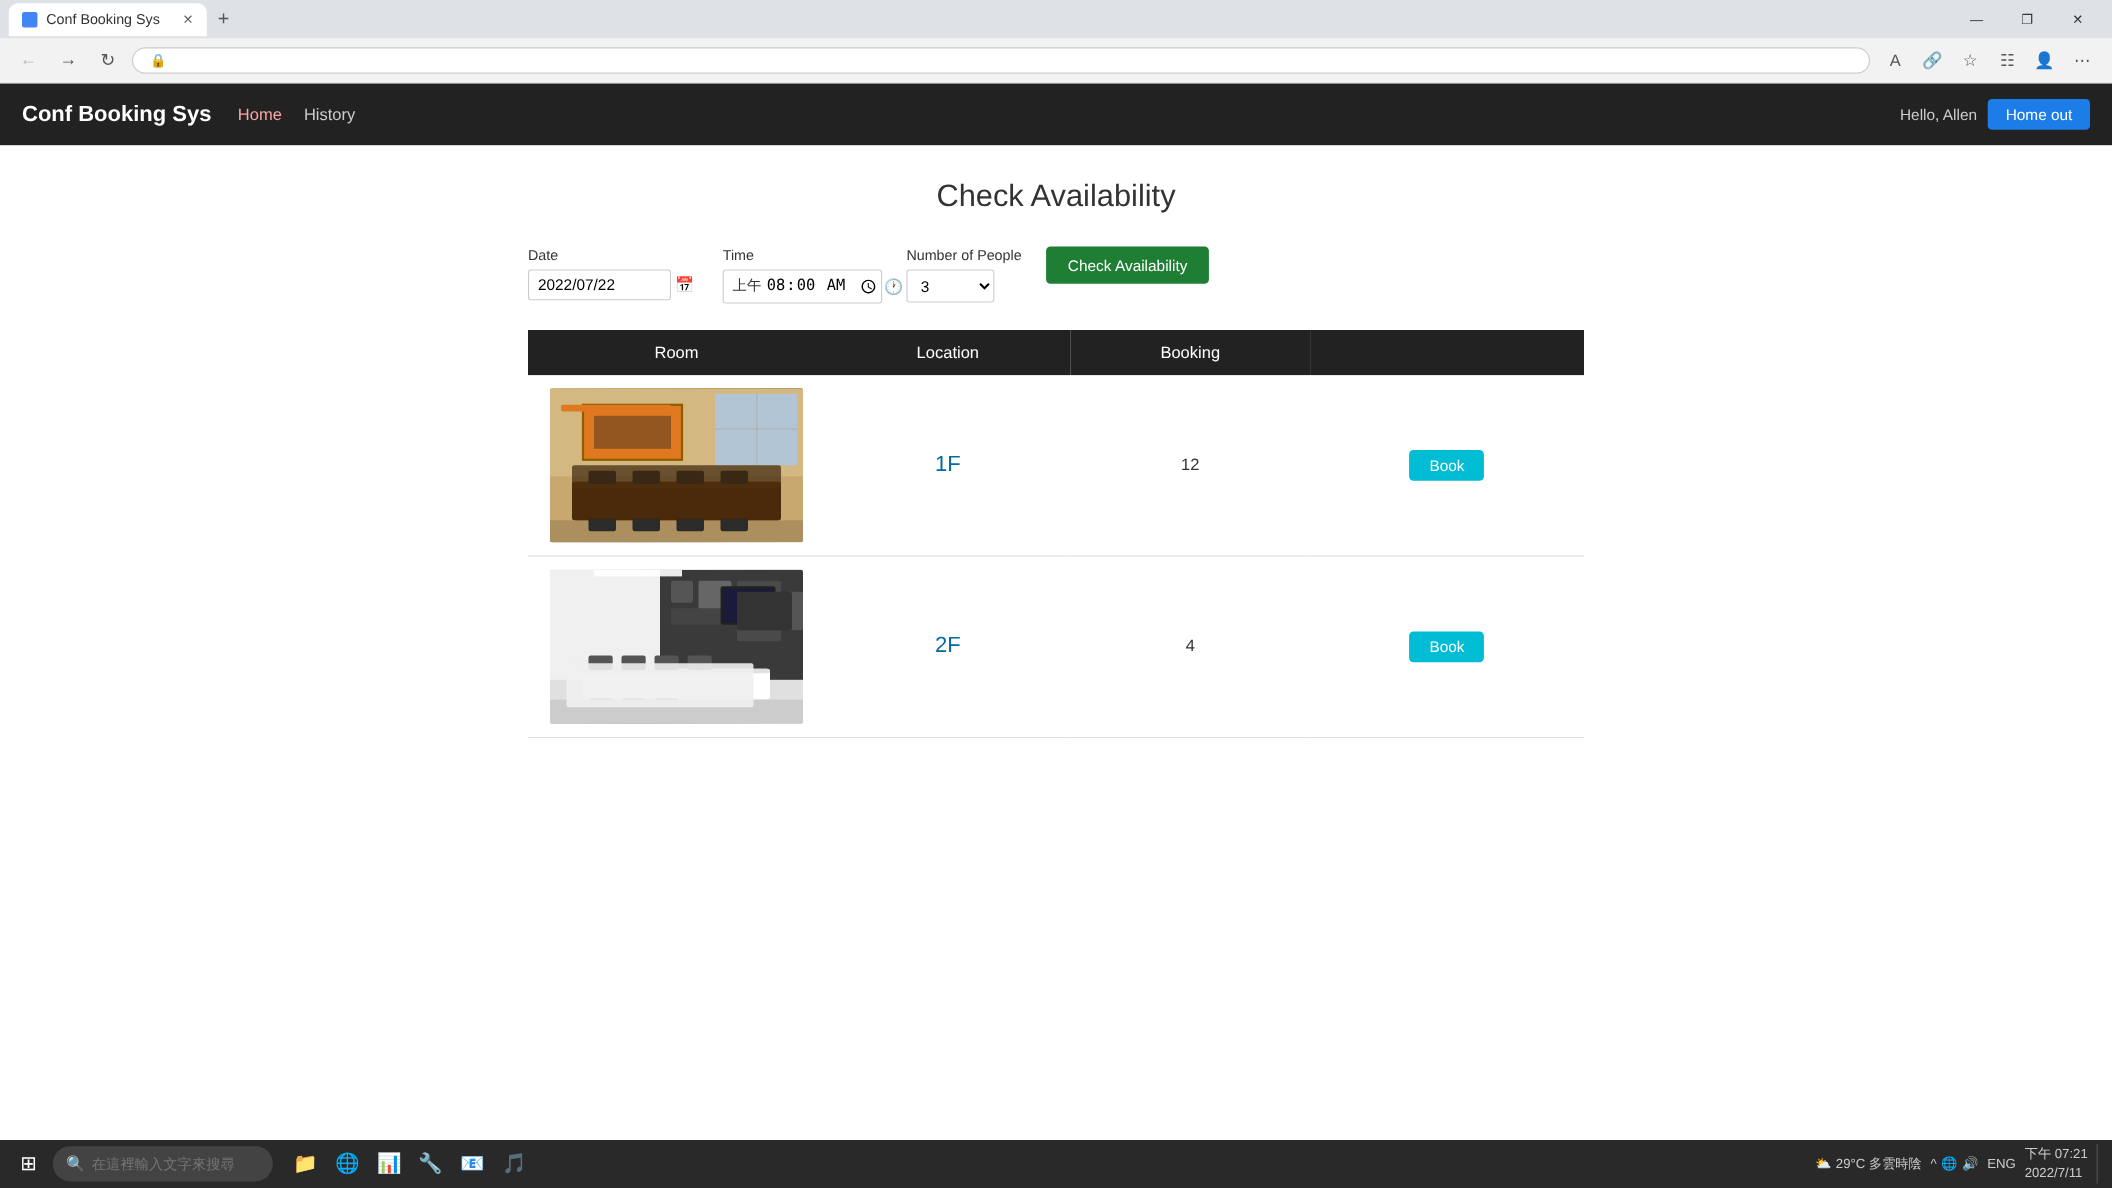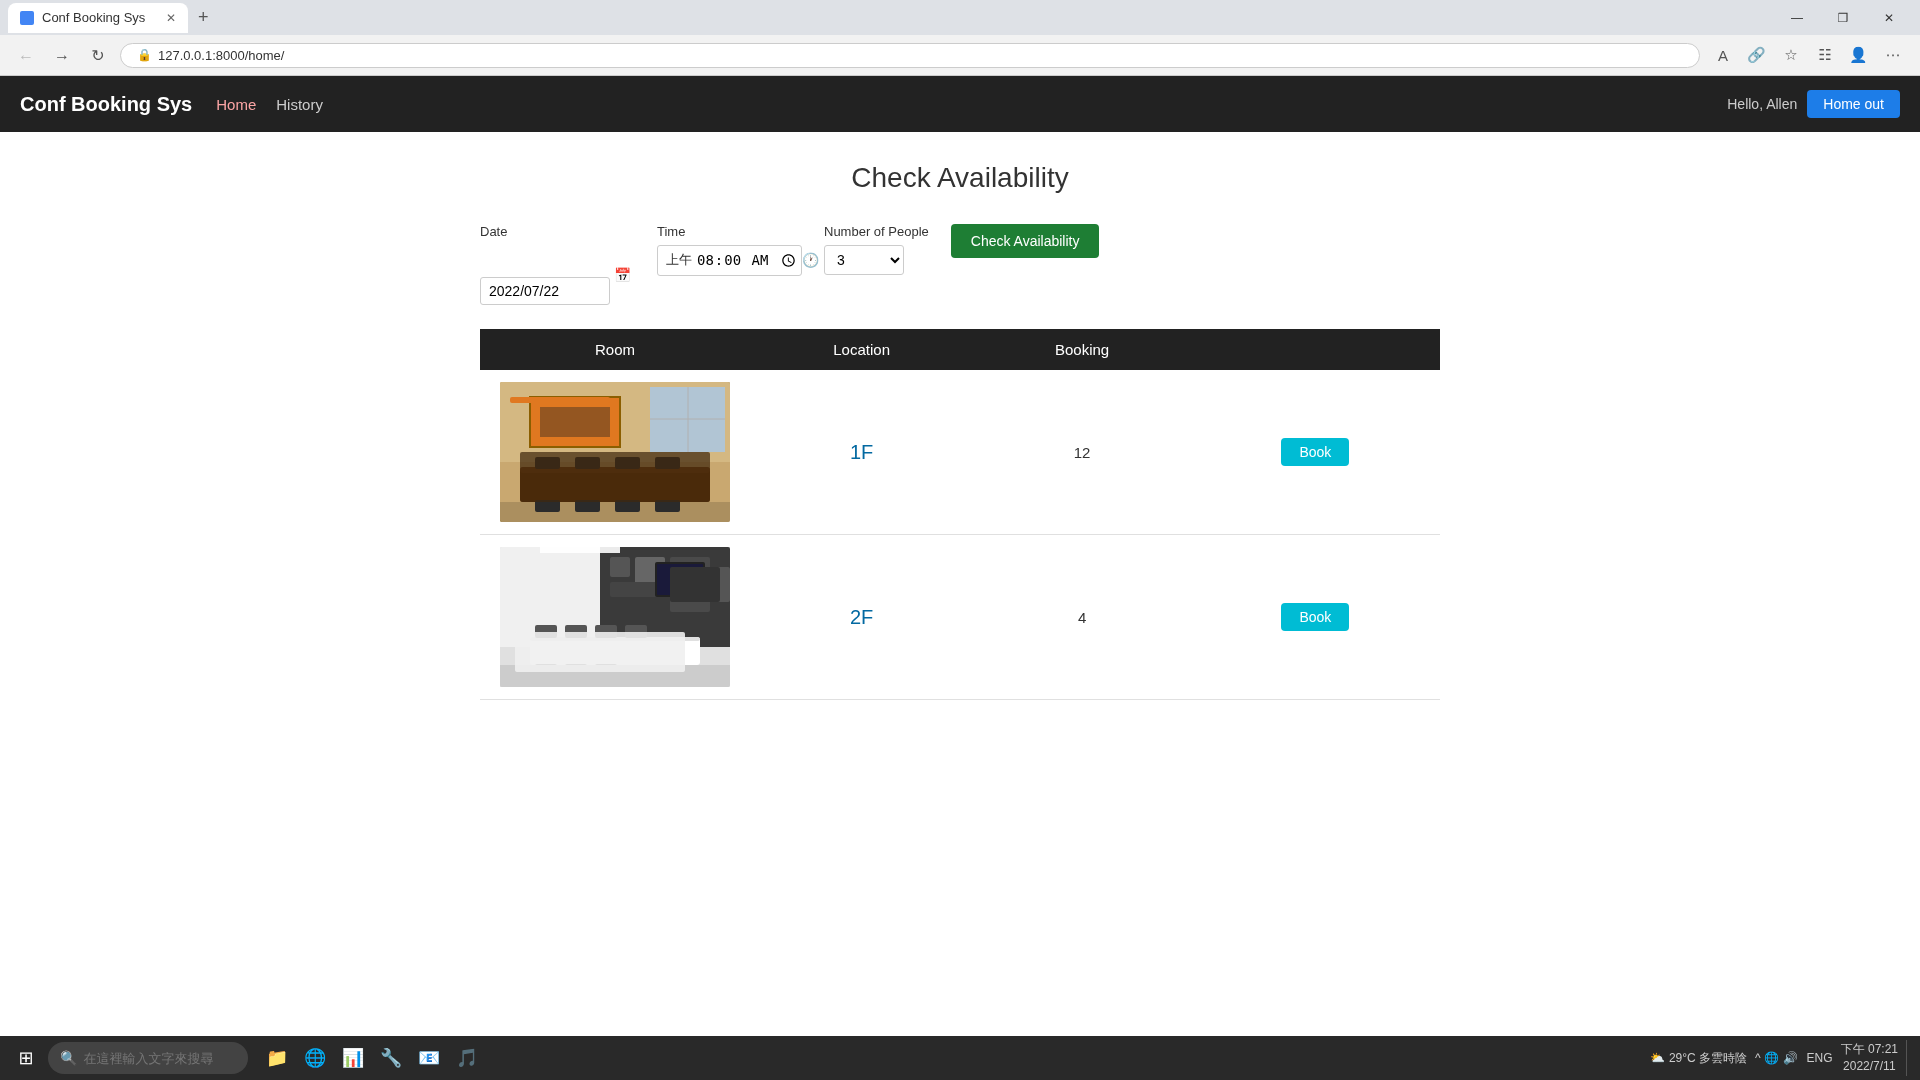--- a/index.html
+++ b/index.html
@@ -191,21 +191,20 @@
     .form-label {
       font-size: 13px;
       color: #333;
     }
     .form-input {
       border: 1px solid #ccc;
       border-radius: 3px;
       padding: 5px 8px;
       font-size: 14px;
       background: #fff;
-      margin-top: 32px;
     }
     .date-input {
       width: 155px;
       display: flex;
       align-items: center;
       gap: 4px;
     }
     .date-input input {
       border: 1px solid #ccc;
       border-radius: 3px;
@@ -421,21 +420,21 @@
       display: flex;
       align-items: center;
       gap: 4px;
     }
     .taskbar-system-icons {
       display: flex;
       align-items: center;
       gap: 4px;
     }
     .taskbar-datetime {
-      text-align: center;
+      text-align: left;
       line-height: 1.4;
     }
     .taskbar-show-desktop {
       width: 6px;
       height: 36px;
       border-left: 1px solid rgba(255,255,255,0.2);
     }
   </style>
 </head>
 <body>
@@ -453,21 +452,20 @@
       <span>❐</span>
       <span>✕</span>
     </div>
   </div>
   <div class="browser-address-bar">
     <button class="nav-btn disabled">←</button>
     <button class="nav-btn">→</button>
     <button class="nav-btn">↻</button>
     <div class="address-box">
       <span class="address-lock">🔒</span>
-      <span class="address-text">127.0.0.1:8000/home/</span>
     </div>
     <div class="browser-right-icons">
       <span>A</span>
       <span>🔗</span>
       <span>☆</span>
       <span>☷</span>
       <span>👤</span>
       <span>⋯</span>
     </div>
   </div>

